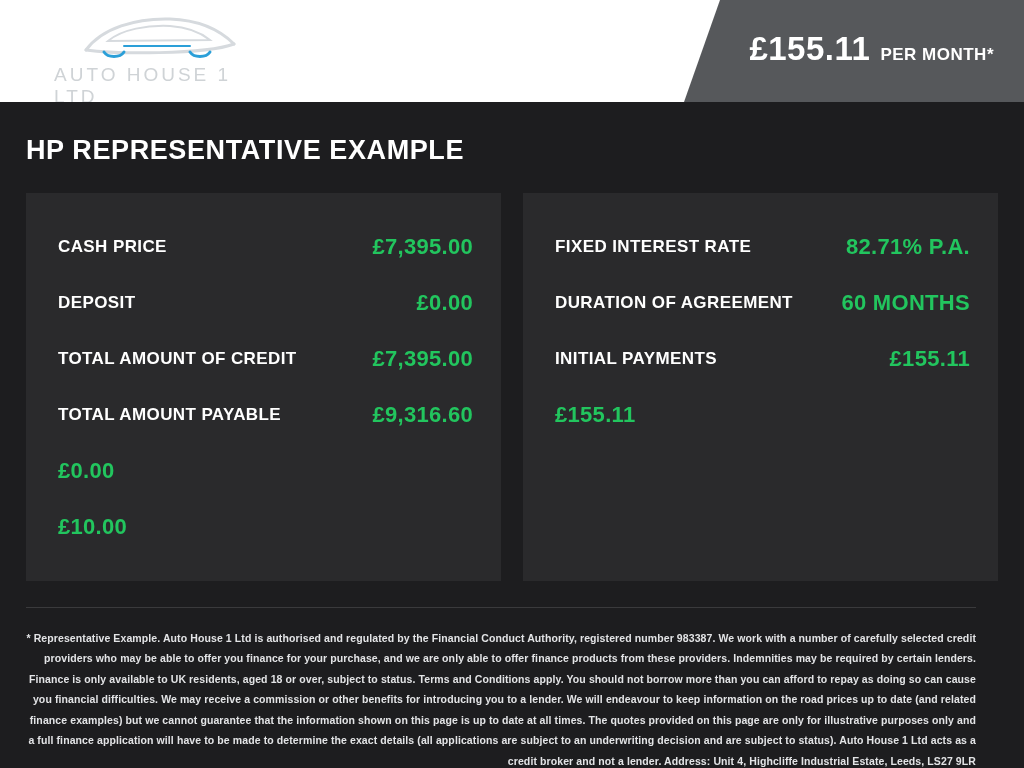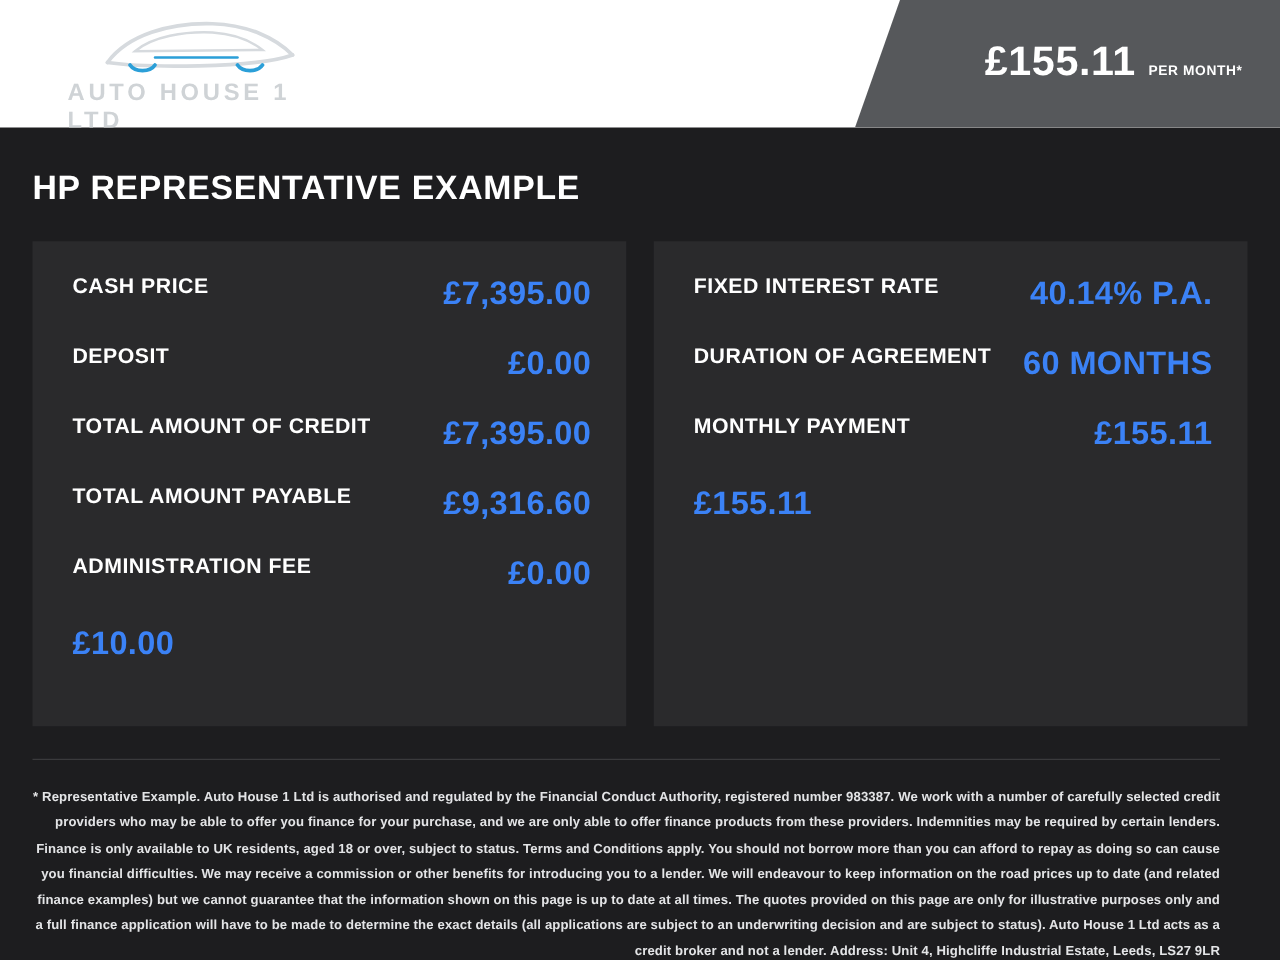--- a/index.html
+++ b/index.html
@@ -34,40 +34,40 @@
     top: 6px;
     width: 250px;
     height: 92px;
   }
   .logo-car { position: absolute; left: 48px; top: 4px; }
   .logo-text {
     position: absolute;
     left: 28px;
     top: 58px;
     font-size: 19px;
-    font-weight: bold;
+    font-weight: normal;
     letter-spacing: 3px;
     color: #cfd3d6;
     font-family: "Liberation Sans", sans-serif;
   }
   .price-block {
     position: absolute;
     right: 30px;
     top: 30px;
     display: flex;
     align-items: baseline;
     color: #ffffff;
   }
   .price-amount {
     font-size: 33px;
     font-weight: bold;
     letter-spacing: 0.5px;
   }
   .price-period {
-    font-size: 11px;
+    font-size: 17px;
     font-weight: bold;
     margin-left: 10px;
     letter-spacing: 0.5px;
   }
 
   
   .page-title {
     color: #ffffff;
     font-size: 27px;
     font-weight: bold;
@@ -81,33 +81,34 @@
     margin: 27px 26px 0 26px;
   }
   .panel {
     flex: 1 1 0;
     background: #2a2a2c;
     padding: 26px 28px 26px 32px;
     min-height: 378px;
   }
   .row {
     display: flex;
+    align-items: center;
     justify-content: space-between;
     height: 56px;
   }
   .row-label {
     color: #ffffff;
     font-size: 17px;
     font-weight: bold;
     letter-spacing: 0.4px;
     white-space: nowrap;
   }
   .row-value {
-    color: #3b82f6;
-    font-size: 26px;
+    color: #22c55e;
+    font-size: 22px;
     font-weight: bold;
     letter-spacing: 0.3px;
     white-space: nowrap;
     text-align: right;
   }
 
   
   .disclaimer {
     margin: 26px 26px 0 26px;
     border-top: 1px solid #3a3a3c;
@@ -160,39 +161,38 @@
     </div>
     <div class="row">
       <span class="row-label">TOTAL AMOUNT OF CREDIT</span>
       <span class="row-value">£7,395.00</span>
     </div>
     <div class="row">
       <span class="row-label">TOTAL AMOUNT PAYABLE</span>
       <span class="row-value">£9,316.60</span>
     </div>
     <div class="row">
-      <span class="row-label">ADMINISTRATION FEE</span>
       <span class="row-value">£0.00</span>
     </div>
     <div class="row">
       <span class="row-value">£10.00</span>
     </div>
   </div>
 
   <div class="panel">
     <div class="row">
       <span class="row-label">FIXED INTEREST RATE</span>
-      <span class="row-value">40.14% P.A.</span>
+      <span class="row-value">82.71% P.A.</span>
     </div>
     <div class="row">
       <span class="row-label">DURATION OF AGREEMENT</span>
       <span class="row-value">60 MONTHS</span>
     </div>
     <div class="row">
-      <span class="row-label">MONTHLY PAYMENT</span>
+      <span class="row-label">INITIAL PAYMENTS</span>
       <span class="row-value">£155.11</span>
     </div>
     <div class="row">
       <span class="row-value">£155.11</span>
     </div>
   </div>
 
 </div>
 
 <div class="disclaimer">* Representative Example. Auto House 1 Ltd is authorised and regulated by the Financial Conduct Authority, registered number 983387. We work with a number of carefully selected credit providers who may be able to offer you finance for your purchase, and we are only able to offer finance products from these providers. Indemnities may be required by certain lenders. Finance is only available to UK residents, aged 18 or over, subject to status. Terms and Conditions apply. You should not borrow more than you can afford to repay as doing so can cause you financial difficulties. We may receive a commission or other benefits for introducing you to a lender. We will endeavour to keep information on the road prices up to date (and related finance examples) but we cannot guarantee that the information shown on this page is up to date at all times. The quotes provided on this page are only for illustrative purposes only and a full finance application will have to be made to determine the exact details (all applications are subject to an underwriting decision and are subject to status). Auto House 1 Ltd acts as a credit broker and not a lender. Address: Unit 4, Highcliffe Industrial Estate, Leeds, LS27 9LR</div>

